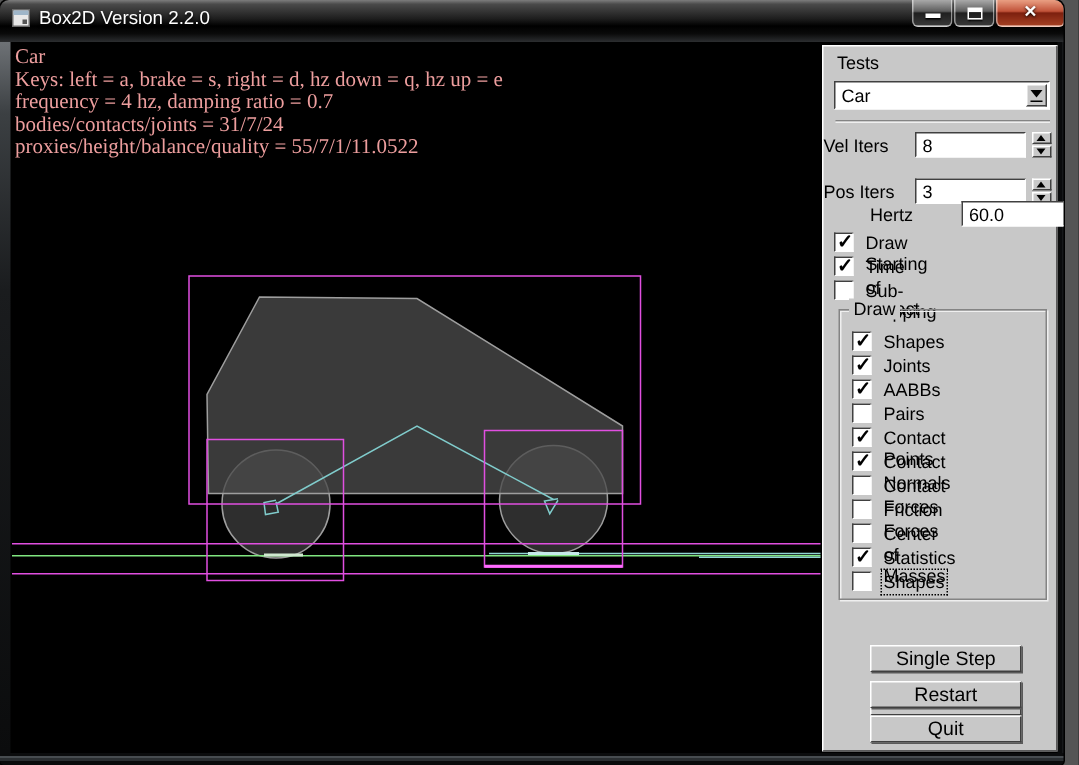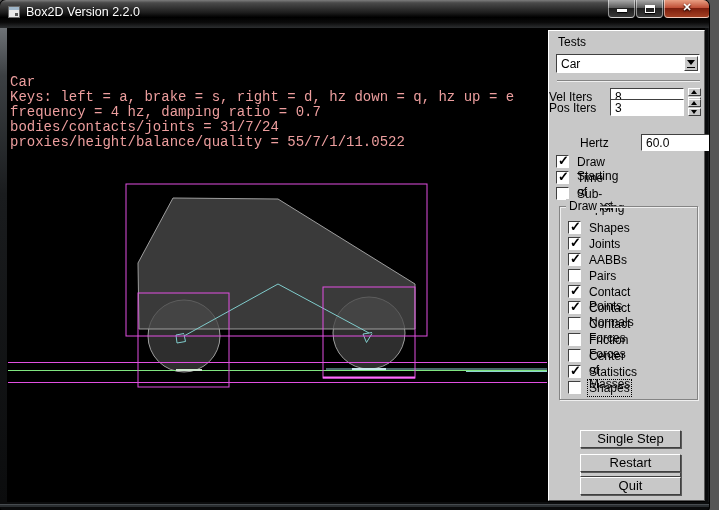--- a/index.html
+++ b/index.html
@@ -36,21 +36,21 @@
   .border{position:absolute;background:#101214;}
   #border-left{left:0;top:28px;width:8px;height:474px;
     background:linear-gradient(180deg,#6e7276 0%,#3c4043 10%,#1a1c1e 35%,#0b0c0d 100%);}
   #border-left::after{content:"";position:absolute;right:0;top:0;width:1px;height:100%;background:#000;}
   #border-right{left:705px;top:28px;width:14px;height:474px;
     background:linear-gradient(90deg,#0a0b0c 0 3px,#16181a 3px 6px,#585d61 6px 7px,#24272a 7px 10px,#0a0b0c 10px 14px);}
   #border-bottom{left:0;top:502px;width:719px;height:8px;
     background:linear-gradient(180deg,#0b0c0d 0 2px,#474c50 2px 3px,#2a2e31 3px 5px,#0a0b0c 5px 8px);}
   
   #canvas{position:absolute;left:8px;top:28px;width:540px;height:474px;background:#000;}
-  #stats{position:absolute;left:2px;top:3px;font-family:Liberation Mono, monospace;font-size:14px;line-height:15px;color:var(--stats-text);white-space:pre;margin-top:44px;}
+  #stats{position:absolute;left:2px;top:3px;font-family:Liberation Serif, serif;font-size:14px;line-height:15px;color:var(--stats-text);white-space:pre;}
   
   #panel{position:absolute;left:548px;top:30px;width:157px;height:471px;background:var(--panel-bg);
     border-top:1px solid #fff;border-left:1px solid #fff;border-right:1px solid var(--panel-dark);border-bottom:1px solid var(--panel-dark);
     font-size:12px;color:#000;}
   .plabel{position:absolute;}
   #listbox{position:absolute;left:7px;top:23px;width:144px;height:19px;background:#fff;
     border-top:1px solid #404040;border-left:1px solid #404040;border-right:1px solid #fff;border-bottom:1px solid #fff;}
   #listbox .value{position:absolute;left:4px;top:2px;font-size:12px;}
   #listbox .arrowbtn{position:absolute;right:1px;top:1px;width:14px;height:15px;background:var(--panel-bg);
     border-top:1px solid #fff;border-left:1px solid #fff;border-right:1px solid #404040;border-bottom:1px solid #404040;}
@@ -164,21 +164,21 @@
         </div>
       <div class="spinner">
         <div class="spinbtn up">
             <div class="tri-up"></div>
           </div>
         <div class="spinbtn dn">
             <div class="tri-dn-s"></div>
           </div>
       </div>
     </div>
-    <div class="spin-row" style="top:68px;">
+    <div class="spin-row" style="top:88px;">
       <div class="lbl">Pos Iters</div>
       <div class="field">
           <div class="val">3</div>
         </div>
       <div class="spinner">
         <div class="spinbtn up">
             <div class="tri-up"></div>
           </div>
         <div class="spinbtn dn">
             <div class="tri-dn-s"></div>

